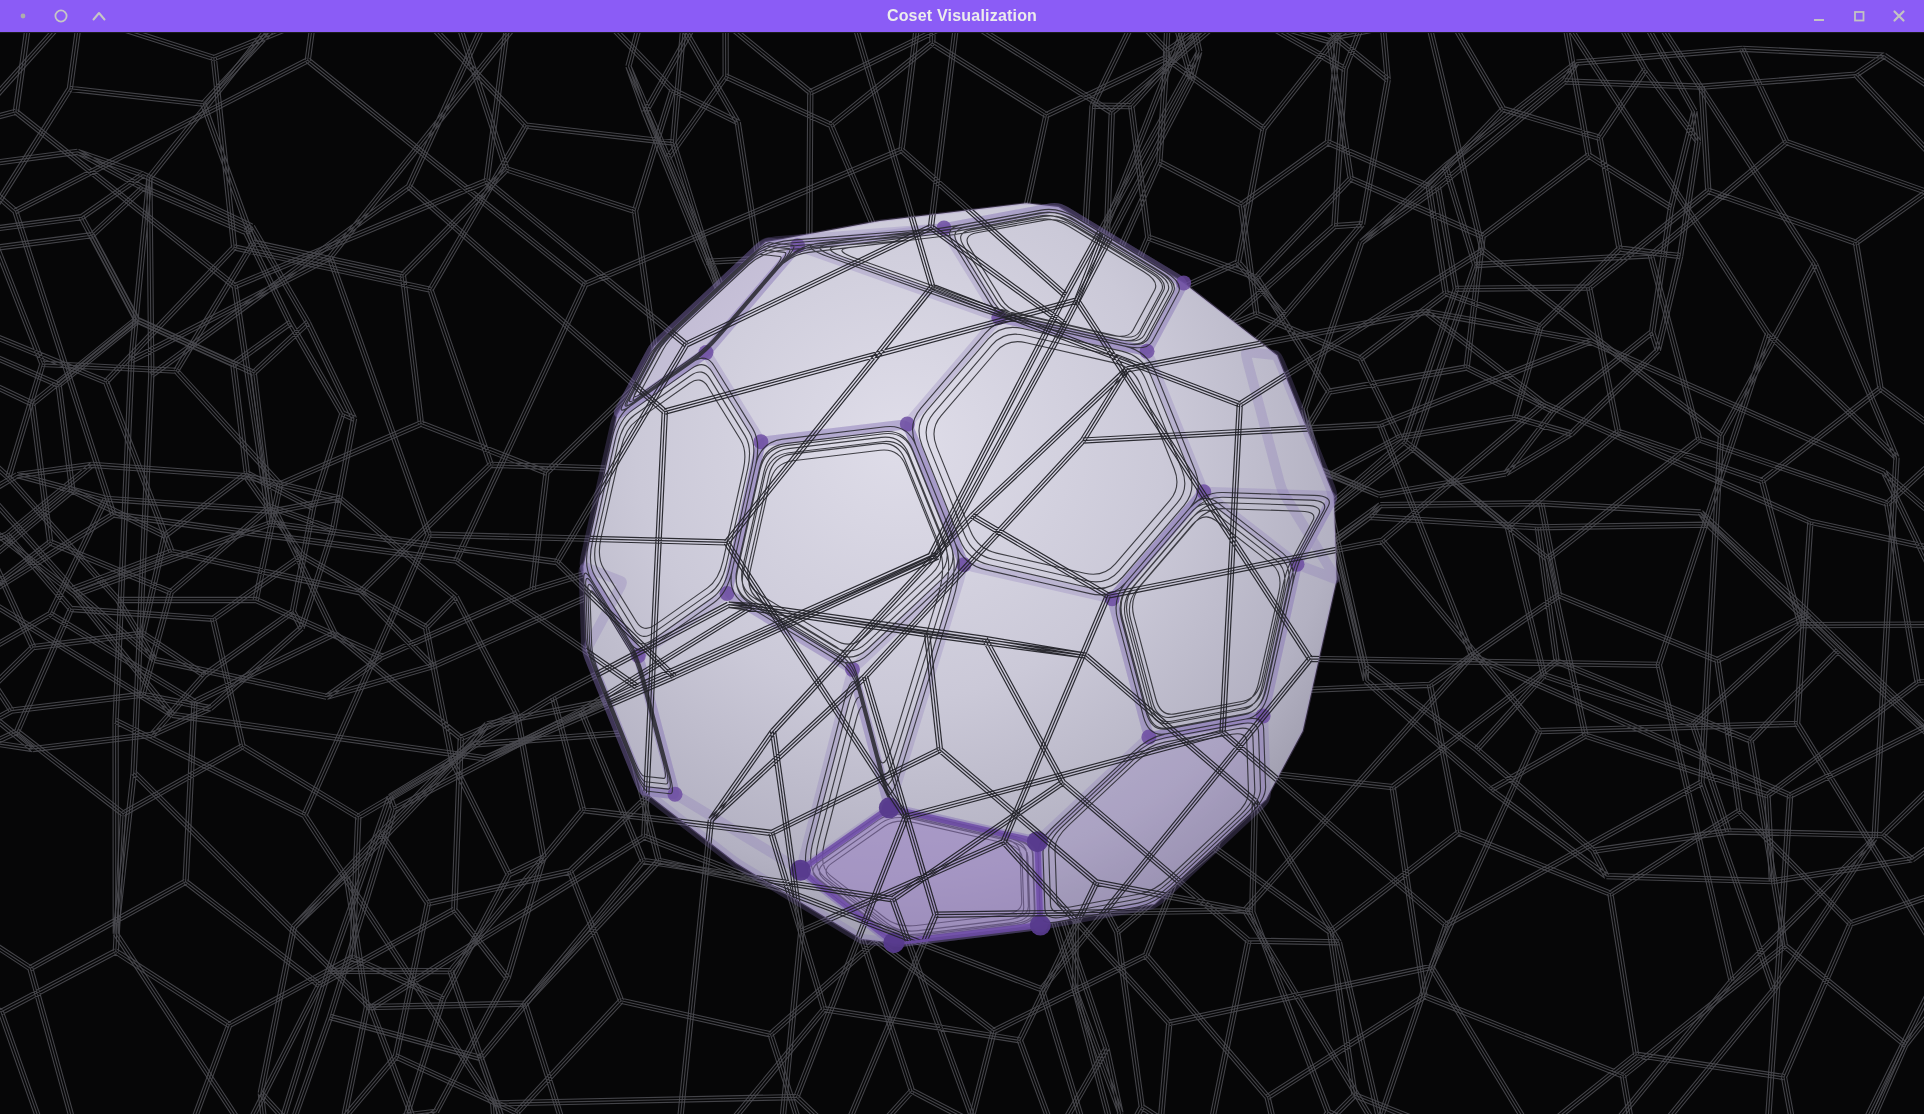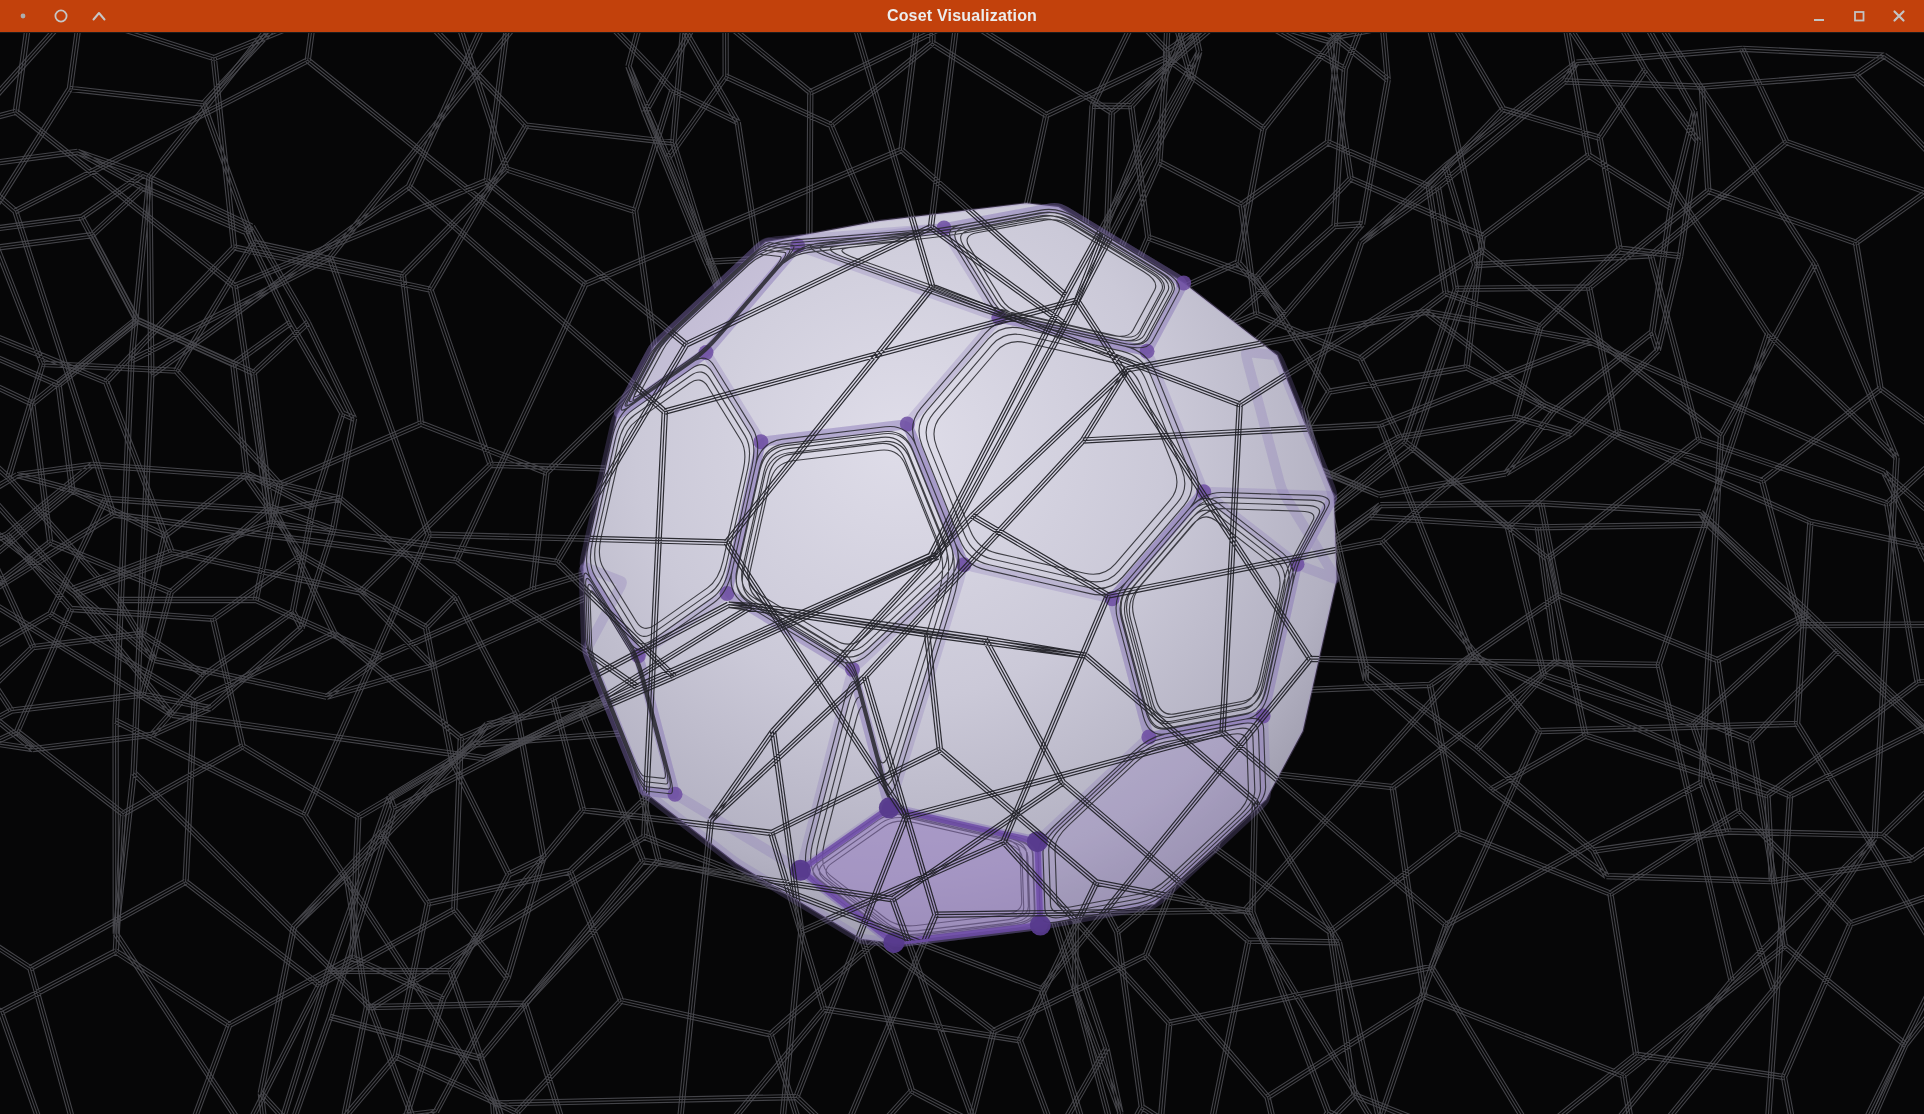--- a/index.html
+++ b/index.html
@@ -1,18 +1,18 @@
 <!DOCTYPE html>
 <html><head>
 <meta charset="utf-8">
 <style>
   html,body{margin:0;padding:0;background:#000;}
   .window{width:1924px;height:1114px;display:flex;flex-direction:column;overflow:hidden;
           font-family:"Liberation Sans",sans-serif;background:#060607;}
-  .titlebar{height:32px;flex:0 0 32px;background:#c2410c;border-bottom:1px solid #1d1d1d;
+  .titlebar{height:32px;flex:0 0 32px;background:#8b5cf6;border-bottom:1px solid #1d1d1d;
             display:flex;align-items:center;position:relative;}
   .tb-left{display:flex;align-items:center;gap:20px;padding-left:14px;z-index:2;}
   .tb-right{margin-left:auto;display:flex;align-items:center;gap:22px;padding-right:16px;z-index:2;}
   .tb-title{position:absolute;left:0;right:0;top:0;bottom:0;display:flex;align-items:center;justify-content:center;
             color:#ececec;font-weight:bold;font-size:16px;letter-spacing:0.2px;z-index:1;}
   .tb-btn{width:18px;height:18px;display:flex;align-items:center;justify-content:center;cursor:default;}
   .viewport{flex:1 1 auto;position:relative;background:#060607;}
   .viewport svg{display:block;}
 </style>
 </head>

